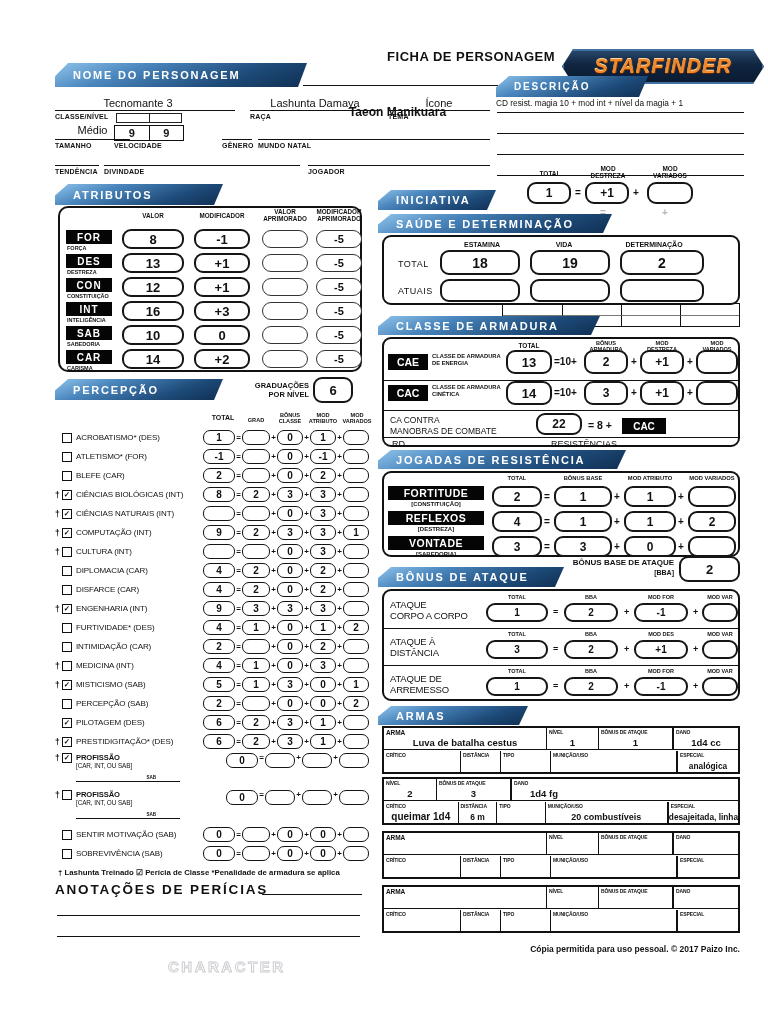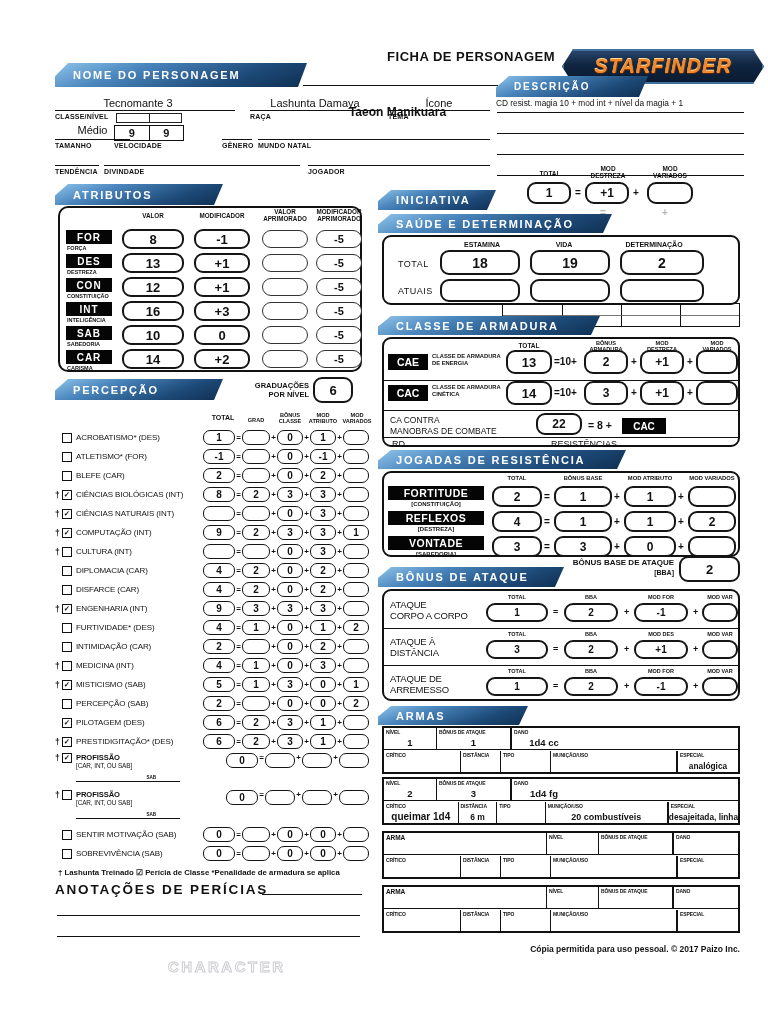--- a/index.html
+++ b/index.html
@@ -694,20 +694,24 @@
   </div>
     </div>
   <div class="divider" style="top:37px;"></div>
   <div class="divider" style="top:74px;"></div>
 </div>
 
 <div class="banner" style="left:378px;top:706px;width:150px;height:19px;">ARMAS</div>
 <div id="armas-cards">
     <div class="arma-card" style="top:726px">
     <div class="ar1">
+      <div class="ac big" style="flex:1">
+          <span class="clbl">ARMA</span>
+          <span class="cval">Luva de batalha cestus</span>
+        </div>
       <div class="ac" style="width:52px">
           <span class="clbl">NÍVEL</span>
           <span class="cval">1</span>
         </div>
       <div class="ac" style="width:74px">
           <span class="clbl">BÔNUS DE ATAQUE</span>
           <span class="cval">1</span>
         </div>
       <div class="ac heavy" style="width:66px">
           <span class="clbl">DANO</span>

